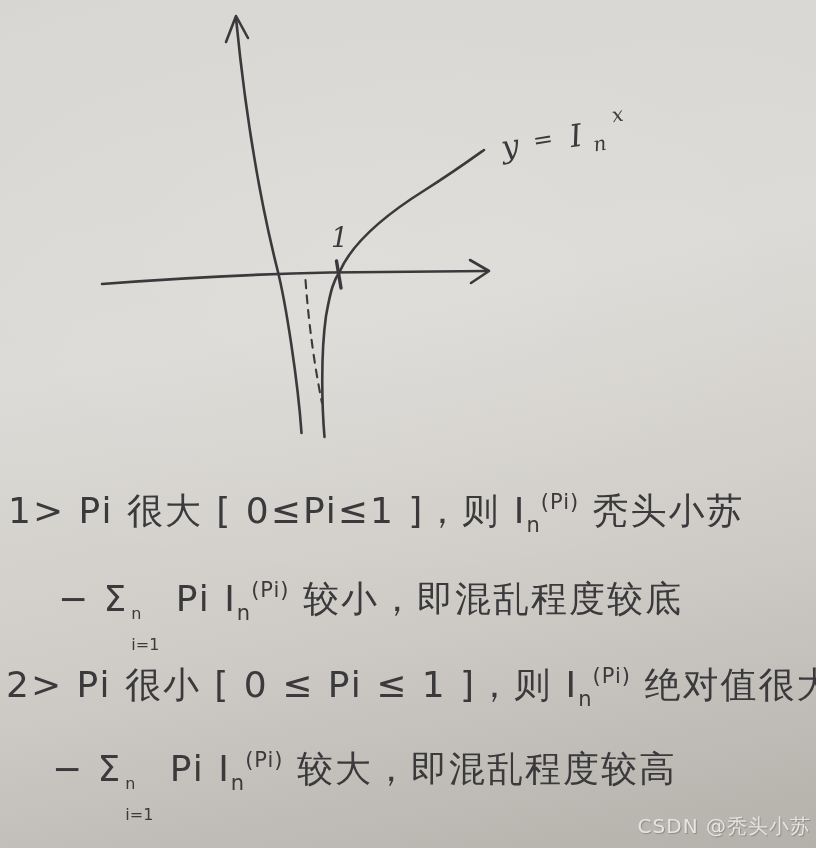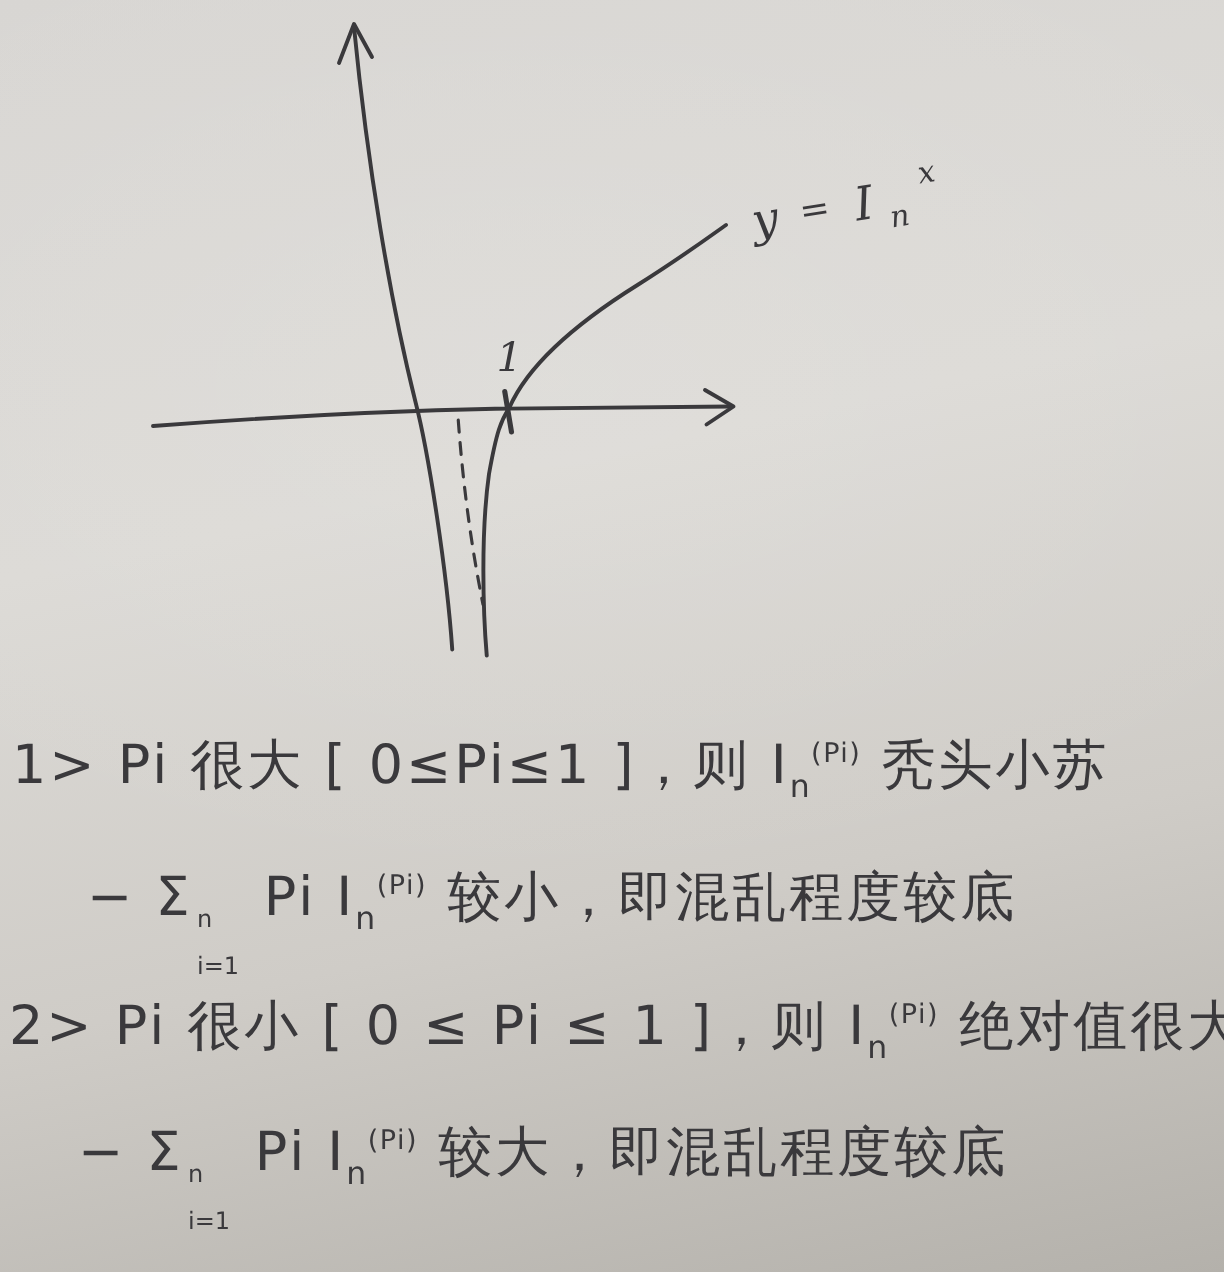--- a/index.html
+++ b/index.html
@@ -20,21 +20,21 @@
   .curve-label .small { font-size:20px; }
   .note-line {
     position:absolute; white-space:nowrap; color:var(--ink,#3a393c);
     font-size:36px; letter-spacing:2px; line-height:1.2;
   }
   .l1 { left:8px;  top:489px; }
   .l2 { left:58px; top:577px; }
   .l3 { left:6px;  top:663px; }
   .l4 { left:52px; top:747px; }
   .tok { white-space:pre; }
-  .tok.sup { display:inline-block; font-size:18px; transform:translateY(-14px); letter-spacing:1px; }
+  .tok.sup { display:inline-block; font-size:21px; transform:translateY(-14px); letter-spacing:1px; }
   .tok.sub { display:inline-block; font-size:21px; transform:translateY(9px);  letter-spacing:1px; }
   .tok.stack {
     display:inline-flex; flex-direction:column; justify-content:space-between;
     height:50px; font-size:16px; letter-spacing:0; transform:translateY(8px); margin:0 3px;
   }
   .watermark {
     position:absolute; right:5px; top:813px; font-size:20px; letter-spacing:1px;
     color:var(--wm,#efede9); opacity:.85;
     text-shadow:1px 1px 1px rgba(105,103,97,.65);
   }
@@ -58,15 +58,16 @@
       <tspan dx="5" dy="-4" class="eq">=</tspan>
       <tspan dx="7" dy="4">I</tspan>
       <tspan class="small" dy="8">n</tspan>
       <tspan class="small" dy="-26">x</tspan>
     </text>
   </svg>
 
   <div class="note-line l1"><span class="tok text">1&gt; Pi 很大 [ 0≤Pi≤1 ]，则 I</span><span class="tok sub">n</span><span class="tok sup">(Pi)</span><span class="tok text"> 秃头小苏</span></div>
   <div class="note-line l2"><span class="tok text">− Σ</span><span class="tok stack"><span>n</span><span>i=1</span></span><span class="tok text"> Pi I</span><span class="tok sub">n</span><span class="tok sup">(Pi)</span><span class="tok text"> 较小，即混乱程度较底</span></div>
   <div class="note-line l3"><span class="tok text">2&gt; Pi 很小 [ 0 ≤ Pi ≤ 1 ]，则 I</span><span class="tok sub">n</span><span class="tok sup">(Pi)</span><span class="tok text"> 绝对值很大</span></div>
-  <div class="note-line l4"><span class="tok text">− Σ</span><span class="tok stack"><span>n</span><span>i=1</span></span><span class="tok text"> Pi I</span><span class="tok sub">n</span><span class="tok sup">(Pi)</span><span class="tok text"> 较大，即混乱程度较底</span></div>
+  <div class="note-line l4"><span class="tok text">− Σ</span><span class="tok stack"><span>n</span><span>i=1</span></span><span class="tok text"> Pi I</span><span class="tok sub">n</span><span class="tok sup">(Pi)</span><span class="tok text"> 较大，即混乱程度较高</span></div>
 
+  <div class="watermark">CSDN @秃头小苏</div>
 </div>
 
 </body></html>

